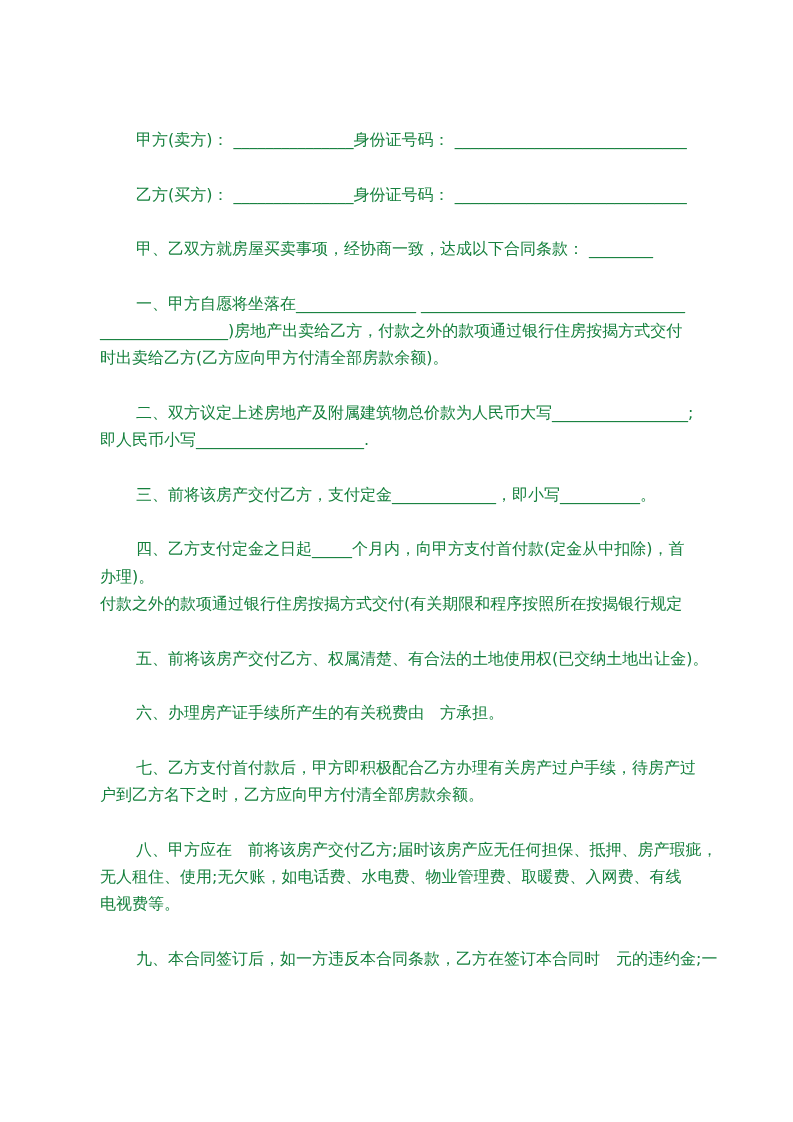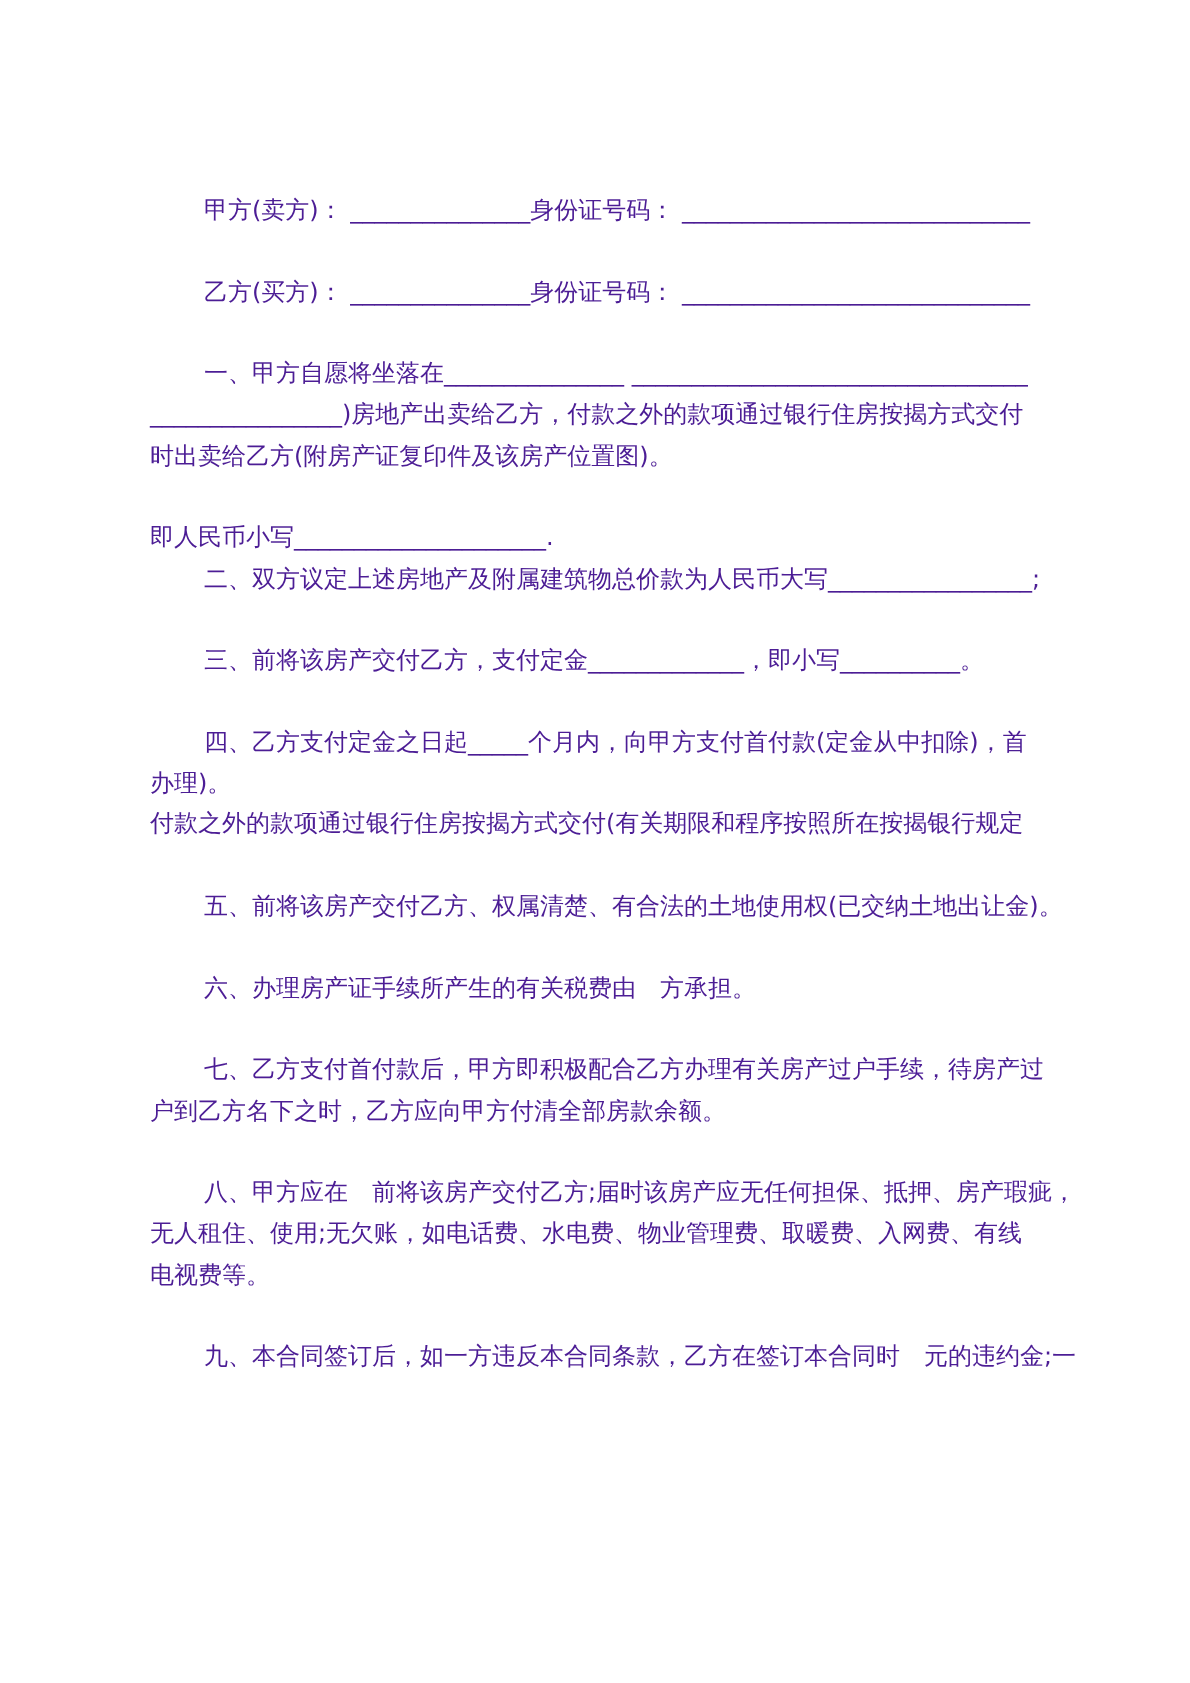--- a/index.html
+++ b/index.html
@@ -12,21 +12,21 @@
     width: 793px;
     height: 1122px;
     background: #ffffff;
     overflow: hidden;
   }
   .doc-body {
     position: absolute;
     left: 100px;
     top: 126px;
     width: 607px;
-    color: #4c1d95;
+    color: #15803d;
     font-family: "DejaVu Sans", sans-serif;
     font-size: 16px;
     line-height: 27.3px;
   }
   .paragraph {
     margin: 0 0 27.3px 0;
     padding: 0;
   }
   .paragraph:last-child {
     margin-bottom: 0;
@@ -45,27 +45,30 @@
 
 <div class="page">
   <div class="doc-body" id="doc">
       <div class="paragraph">
         <div class="line indent">甲方(卖方)： _______________身份证号码： _____________________________</div>
       </div>
       <div class="paragraph">
         <div class="line indent">乙方(买方)： _______________身份证号码： _____________________________</div>
       </div>
       <div class="paragraph">
+        <div class="line indent">甲、乙双方就房屋买卖事项，经协商一致，达成以下合同条款： ________</div>
+      </div>
+      <div class="paragraph">
         <div class="line indent">一、甲方自愿将坐落在_______________ _________________________________</div>
         <div class="line">________________)房地产出卖给乙方，付款之外的款项通过银行住房按揭方式交付</div>
-        <div class="line">时出卖给乙方(附房产证复印件及该房产位置图)。</div>
+        <div class="line">时出卖给乙方(乙方应向甲方付清全部房款余额)。</div>
       </div>
       <div class="paragraph">
+        <div class="line indent">二、双方议定上述房地产及附属建筑物总价款为人民币大写_________________;</div>
         <div class="line">即人民币小写_____________________.</div>
-        <div class="line indent">二、双方议定上述房地产及附属建筑物总价款为人民币大写_________________;</div>
       </div>
       <div class="paragraph">
         <div class="line indent">三、前将该房产交付乙方，支付定金_____________，即小写__________。</div>
       </div>
       <div class="paragraph">
         <div class="line indent">四、乙方支付定金之日起_____个月内，向甲方支付首付款(定金从中扣除)，首</div>
         <div class="line">办理)。</div>
         <div class="line">付款之外的款项通过银行住房按揭方式交付(有关期限和程序按照所在按揭银行规定</div>
       </div>
       <div class="paragraph">

